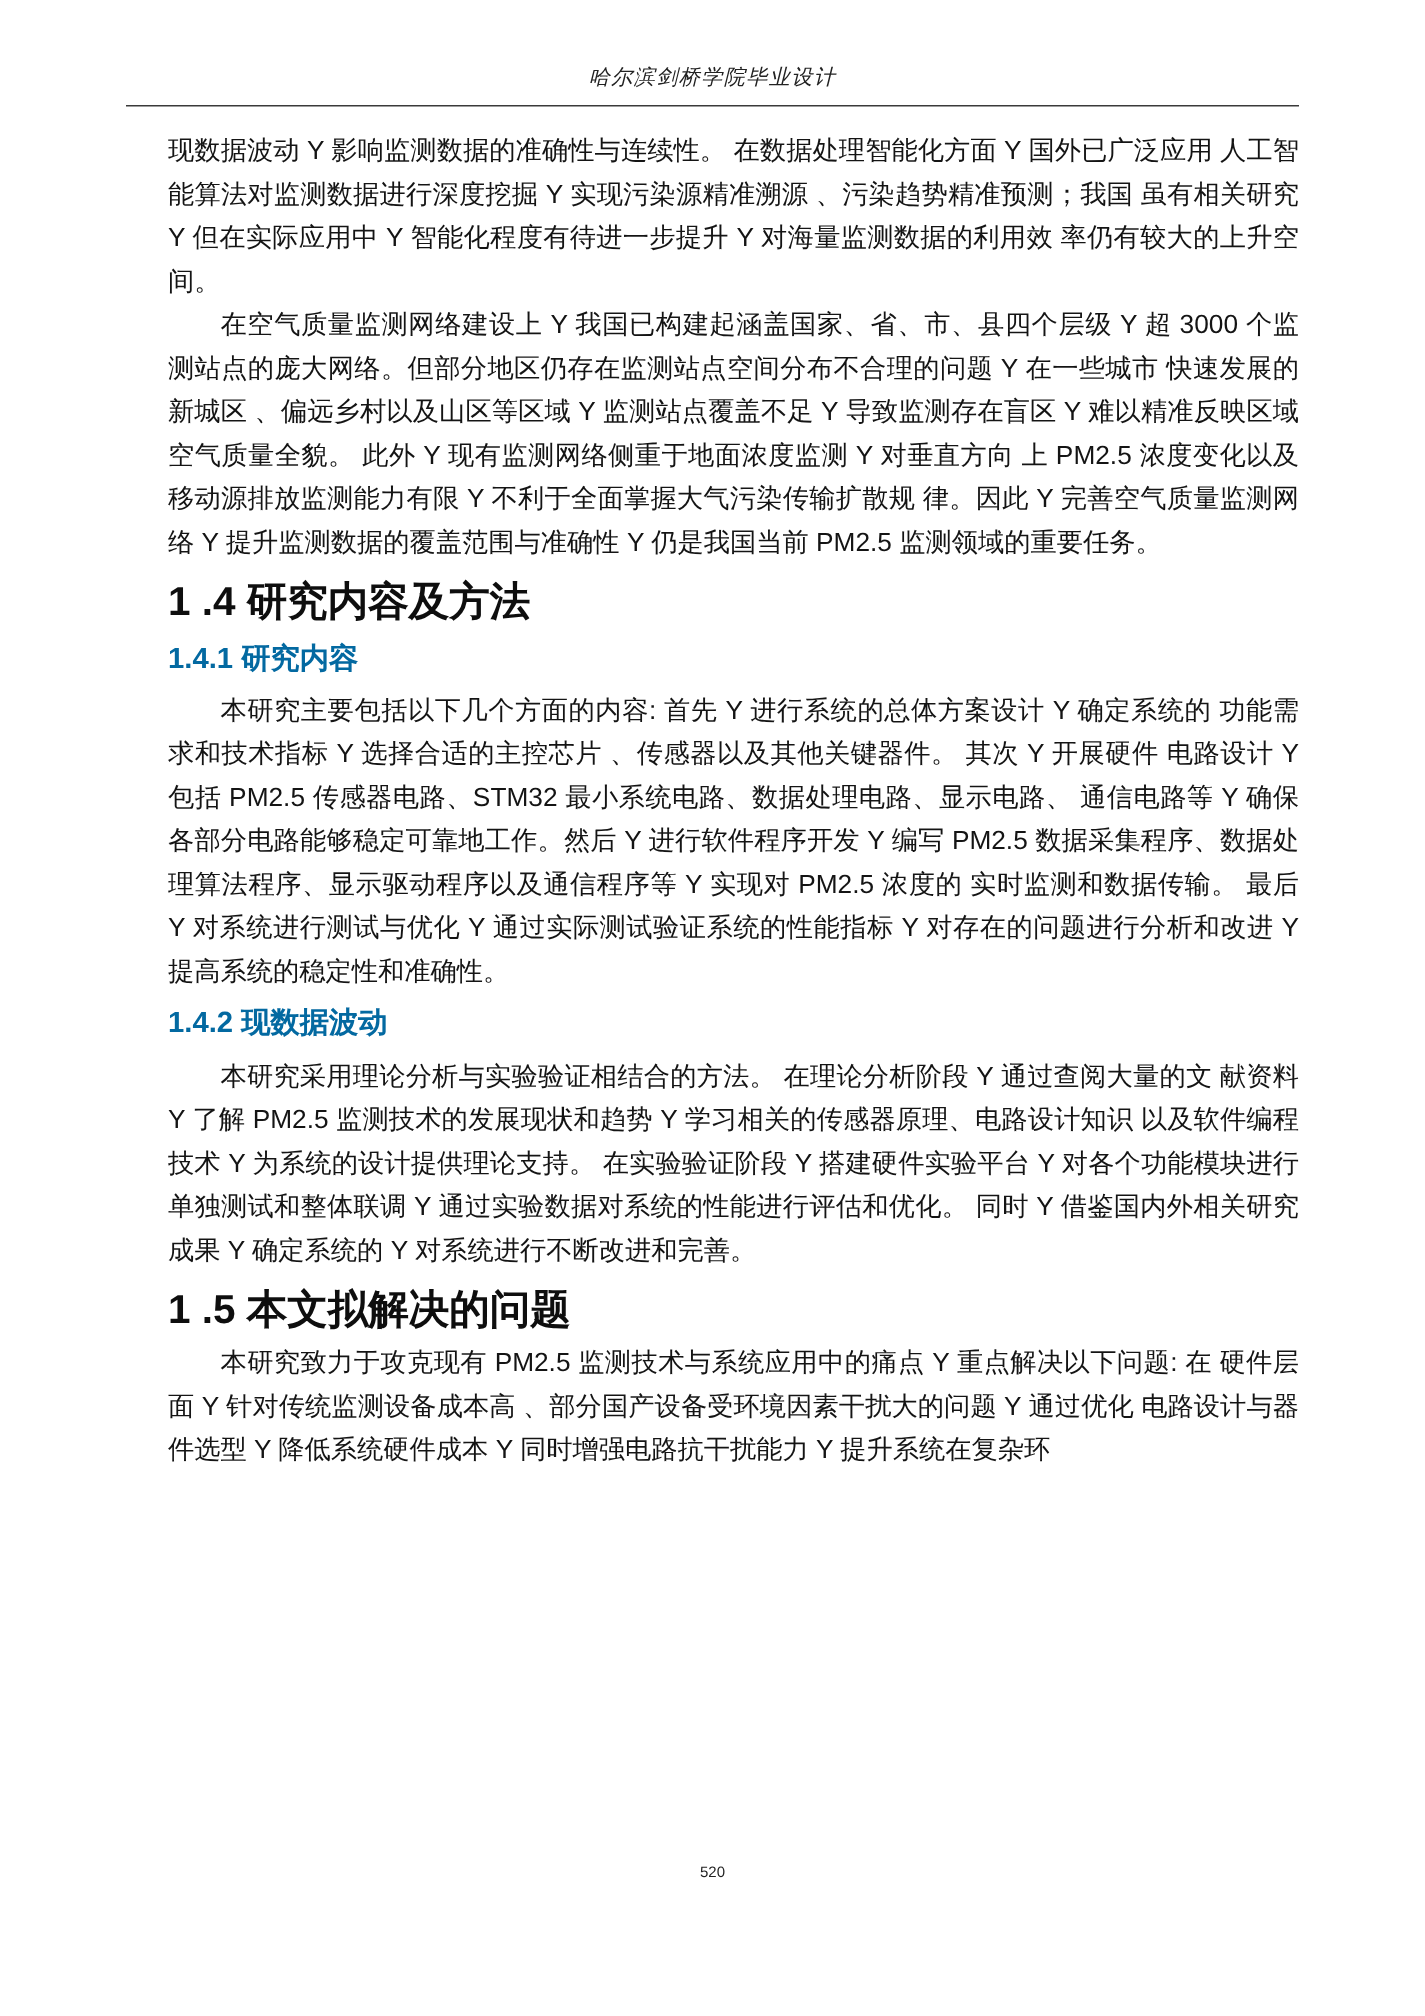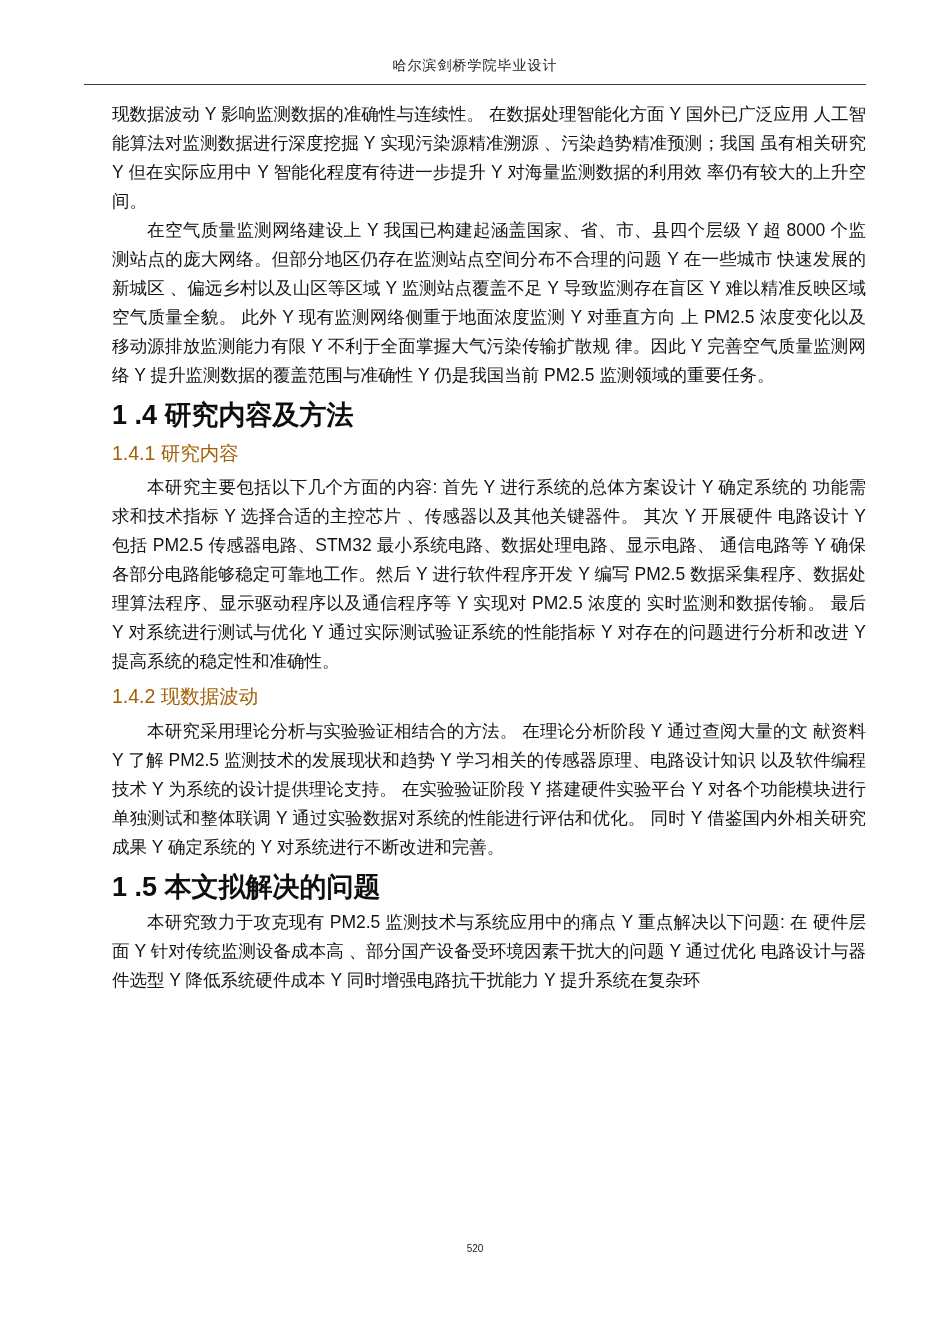--- a/index.html
+++ b/index.html
@@ -7,21 +7,21 @@
   .page {
     position: relative;
     width: 950px;
     height: 1344px;
     margin: 0 auto;
     background: #ffffff;
     color: #151515;
     font-family: "Liberation Sans", "DejaVu Sans", sans-serif;
     overflow: hidden;
   }
-  .header { padding-top: 57px; }
+  .header { padding-top: 43px; font-style: italic; }
   .header-title {
     text-align: center;
     font-size: 14px;
     letter-spacing: 1px;
     color: #222222;
   }
   .header-rule {
     height: 0;
     border-bottom: 1.5px solid #3a3a3a;
     margin: 9px 84px 0 84px;
@@ -40,25 +40,25 @@
   .h-section {
     font-size: 27px;
     font-weight: 700;
     line-height: 1.25;
     margin-top: 9px;
     margin-bottom: 4px;
     color: #0e0e0e;
   }
   .h-sub {
     font-size: 19.5px;
-    font-weight: 400;
+    font-weight: 700;
     line-height: 1.25;
     margin-top: 8px;
     margin-bottom: 8px;
-    color: #a16207;
+    color: #0369a1;
   }
   .page-number {
     position: absolute;
     left: 0;
     right: 0;
     bottom: 90px;
     text-align: center;
     font-size: 10px;
     color: #222222;
   }
@@ -70,21 +70,21 @@
 
   <div class="header">
     <div class="header-title">哈尔滨剑桥学院毕业设计</div>
     <div class="header-rule"></div>
   </div>
 
   <div class="content">
 
     <p class="par">现数据波动 Y  影响监测数据的准确性与连续性。 在数据处理智能化方面 Y  国外已广泛应用 人工智能算法对监测数据进行深度挖掘 Y  实现污染源精准溯源 、污染趋势精准预测；我国 虽有相关研究 Y  但在实际应用中 Y  智能化程度有待进一步提升 Y  对海量监测数据的利用效 率仍有较大的上升空间。</p>
 
-    <p class="par indent">在空气质量监测网络建设上 Y  我国已构建起涵盖国家、省、市、县四个层级 Y  超 8000 个监测站点的庞大网络。但部分地区仍存在监测站点空间分布不合理的问题 Y  在一些城市 快速发展的新城区 、偏远乡村以及山区等区域 Y  监测站点覆盖不足 Y  导致监测存在盲区 Y  难以精准反映区域空气质量全貌。 此外 Y  现有监测网络侧重于地面浓度监测 Y 对垂直方向 上  PM2.5  浓度变化以及移动源排放监测能力有限 Y  不利于全面掌握大气污染传输扩散规 律。因此 Y 完善空气质量监测网络 Y 提升监测数据的覆盖范围与准确性 Y 仍是我国当前  PM2.5 监测领域的重要任务。</p>
+    <p class="par indent">在空气质量监测网络建设上 Y  我国已构建起涵盖国家、省、市、县四个层级 Y  超 3000 个监测站点的庞大网络。但部分地区仍存在监测站点空间分布不合理的问题 Y  在一些城市 快速发展的新城区 、偏远乡村以及山区等区域 Y  监测站点覆盖不足 Y  导致监测存在盲区 Y  难以精准反映区域空气质量全貌。 此外 Y  现有监测网络侧重于地面浓度监测 Y 对垂直方向 上  PM2.5  浓度变化以及移动源排放监测能力有限 Y  不利于全面掌握大气污染传输扩散规 律。因此 Y 完善空气质量监测网络 Y 提升监测数据的覆盖范围与准确性 Y 仍是我国当前  PM2.5 监测领域的重要任务。</p>
 
     <h1 class="h-section">1 .4  研究内容及方法</h1>
 
     <h2 class="h-sub">1.4.1  研究内容</h2>
 
     <p class="par indent">本研究主要包括以下几个方面的内容:  首先 Y  进行系统的总体方案设计 Y  确定系统的 功能需求和技术指标 Y  选择合适的主控芯片 、传感器以及其他关键器件。 其次 Y  开展硬件 电路设计 Y  包括  PM2.5  传感器电路、STM32  最小系统电路、数据处理电路、显示电路、 通信电路等 Y  确保各部分电路能够稳定可靠地工作。然后 Y  进行软件程序开发 Y  编写  PM2.5 数据采集程序、数据处理算法程序、显示驱动程序以及通信程序等 Y  实现对  PM2.5  浓度的 实时监测和数据传输。 最后 Y  对系统进行测试与优化 Y  通过实际测试验证系统的性能指标 Y  对存在的问题进行分析和改进 Y  提高系统的稳定性和准确性。</p>
 
     <h2 class="h-sub">1.4.2  现数据波动</h2>
 
     <p class="par indent">本研究采用理论分析与实验验证相结合的方法。 在理论分析阶段 Y  通过查阅大量的文 献资料 Y  了解  PM2.5  监测技术的发展现状和趋势 Y  学习相关的传感器原理、电路设计知识 以及软件编程技术 Y  为系统的设计提供理论支持。 在实验验证阶段 Y  搭建硬件实验平台 Y   对各个功能模块进行单独测试和整体联调 Y  通过实验数据对系统的性能进行评估和优化。 同时 Y  借鉴国内外相关研究成果 Y  确定系统的 Y  对系统进行不断改进和完善。</p>

